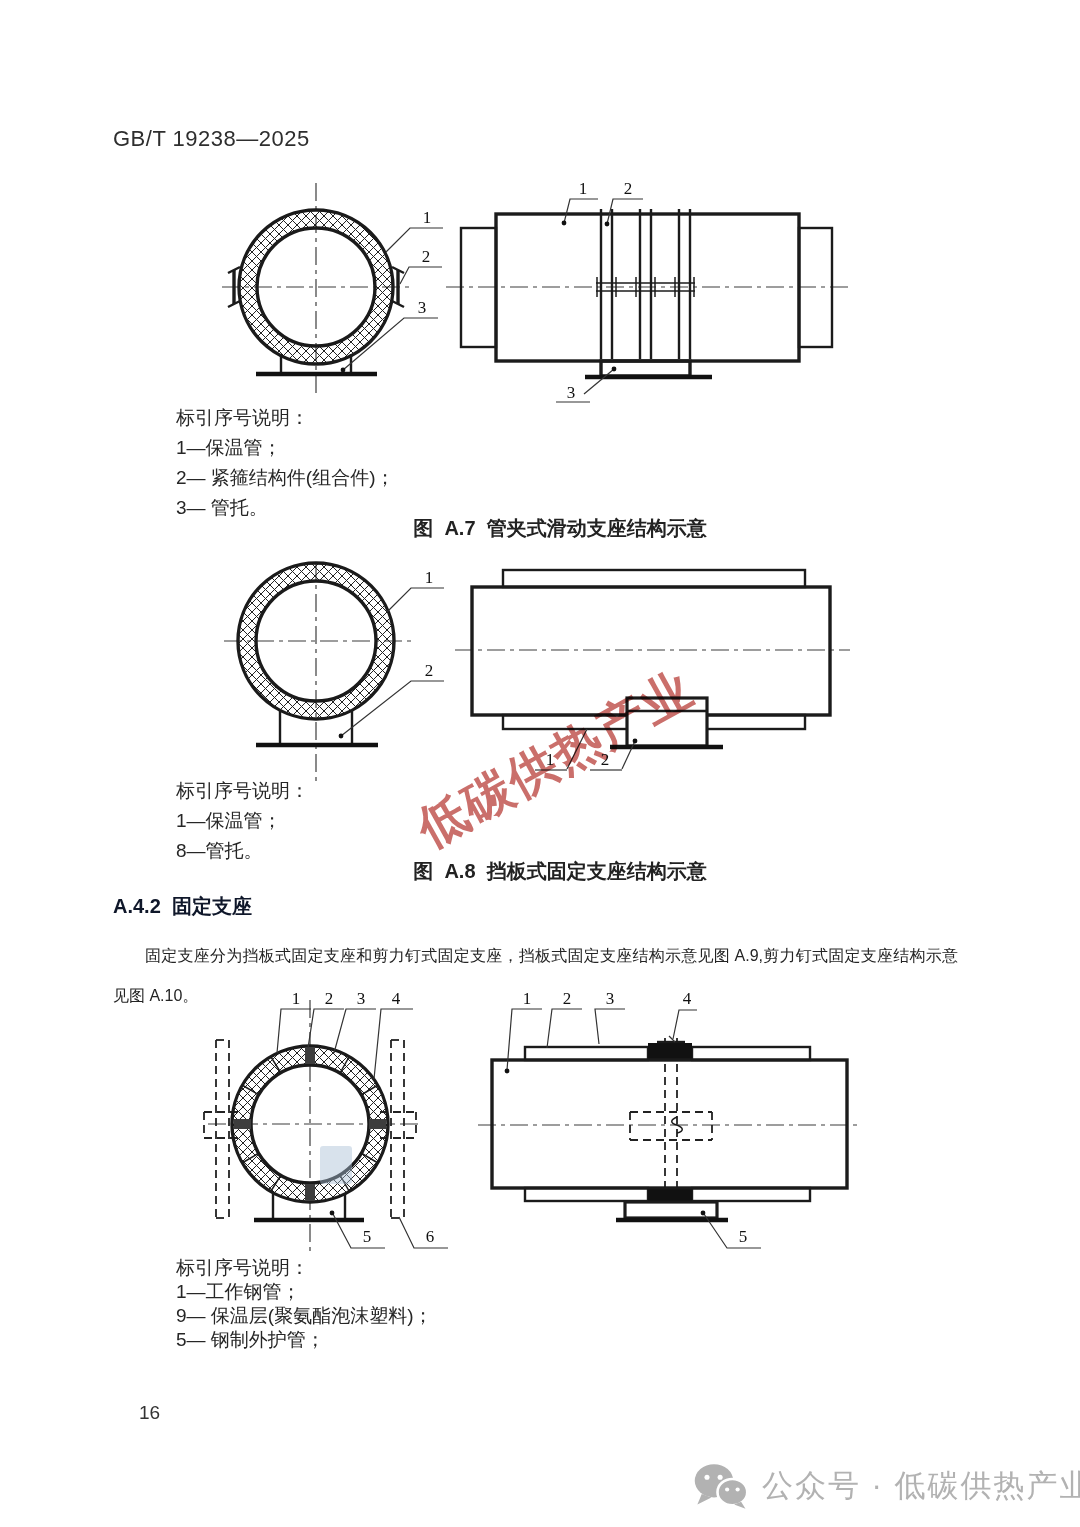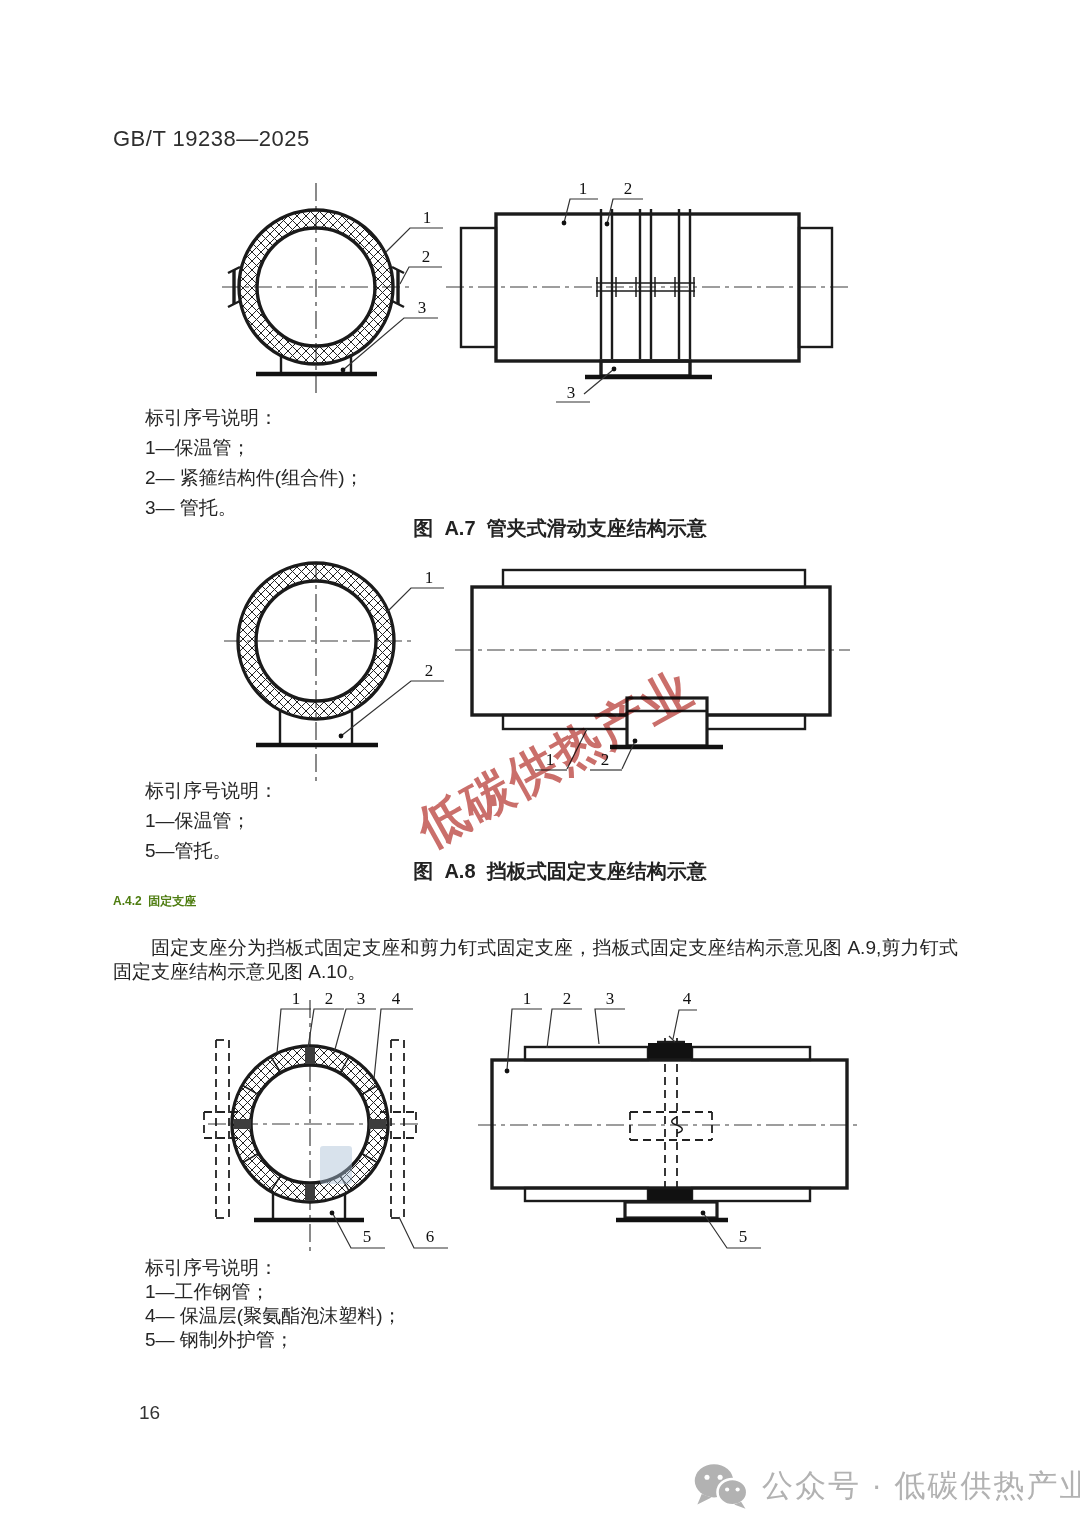--- a/index.html
+++ b/index.html
@@ -2,31 +2,31 @@
 <html><head>
 <meta charset="utf-8">
 <style>
   html,body{margin:0;padding:0;background:#ffffff;}
   .page{
     position:relative;width:1080px;height:1527px;background:#ffffff;
     font-family:"Liberation Sans","DejaVu Sans",sans-serif;color:#2b2b2b;overflow:hidden;
   }
   .header-code{position:absolute;left:113px;top:126px;font-size:22px;letter-spacing:.5px;color:#2e2e2e;}
   .legend{position:absolute;font-size:19px;color:#262626;}
-  .legend .ln{white-space:pre;}
+  .legend .ln{white-space:pre;margin-left:31px;}
   .legend-a7{left:145px;top:403px;line-height:30px;}
   .legend-a8{left:145px;top:776px;line-height:30px;}
   .legend-a9-left{left:145px;top:1256px;line-height:24px;}
   .legend-a9-right{left:573px;top:1280px;line-height:25px;}
   .caption{position:absolute;left:0;width:1080px;text-align:center;font-weight:bold;font-size:20px;color:#222;white-space:pre;padding-left:20px;}
   .caption-a7{top:515px;}
   .caption-a8{top:858px;}
   .caption-a9{top:1352px;}
-  .section-head{position:absolute;left:113px;top:893px;font-weight:bold;font-size:12px;color:#4d7c0f;white-space:pre;}
-  .para{position:absolute;left:113px;top:936px;width:845px;font-size:19px;line-height:24px;text-indent:2em;text-align:justify;color:#242424;}
+  .section-head{position:absolute;left:113px;top:893px;font-weight:bold;font-size:20px;color:#0f172a;white-space:pre;}
+  .para{position:absolute;left:113px;top:936px;width:845px;font-size:16px;line-height:40px;text-indent:2em;text-align:justify;color:#242424;}
   .page-number{position:absolute;left:139px;top:1402px;font-size:19px;color:#333;text-align:right;}
   .watermark{
     position:absolute;left:403px;top:728px;width:300px;text-align:center;
     transform:rotate(-29deg);transform-origin:center;
     font-size:49px;font-weight:bold;letter-spacing:2px;white-space:nowrap;
     color:#bf4f4a;opacity:.82;mix-blend-mode:multiply;pointer-events:none;
   }
   .footer{position:absolute;left:693px;top:1462px;display:flex;align-items:center;gap:13px;}
   .footer-label{font-size:31px;color:#b2b2b2;letter-spacing:2px;white-space:pre;}
   svg.fig{position:absolute;}
@@ -169,21 +169,21 @@
       <line class="ldr" x1="590" y1="770" x2="622" y2="770"></line>
       <circle class="dot" cx="635" cy="741" r="2.4"></circle>
       <text class="num" x="550" y="765">1</text>
       <text class="num" x="605" y="765">2</text>
     </g>
   </svg>
 
   <div class="legend legend-a8">
     <div class="ln">标引序号说明：</div>
     <div class="ln">1—保温管；</div>
-    <div class="ln">5—管托。</div>
+    <div class="ln">8—管托。</div>
   </div>
   <div class="caption caption-a8">图  A.8  挡板式固定支座结构示意</div>
 
   <div class="section-head">A.4.2  固定支座</div>
   <div class="para">固定支座分为挡板式固定支座和剪力钉式固定支座，挡板式固定支座结构示意见图 A.9,剪力钉式固定支座结构示意见图 A.10。</div>
 
   <svg class="fig" style="left:160px;top:988px" width="750" height="272" viewBox="160 988 750 272">
     <defs>
       <pattern id="ha9" width="9" height="9" patternUnits="userSpaceOnUse">
         <path d="M0 0L9 9M9 0L0 9" stroke="#222" stroke-width="1"></path>
@@ -282,21 +282,21 @@
       <text class="num" x="567" y="1004">2</text>
       <text class="num" x="610" y="1004">3</text>
       <text class="num" x="687" y="1004">4</text>
       <text class="num" x="743" y="1242">5</text>
     </g>
   </svg>
 
   <div class="legend legend-a9-left">
     <div class="ln">标引序号说明：</div>
     <div class="ln">1—工作钢管；</div>
-    <div class="ln">4— 保温层(聚氨酯泡沫塑料)；</div>
+    <div class="ln">9— 保温层(聚氨酯泡沫塑料)；</div>
     <div class="ln">5— 钢制外护管；</div>
   </div>
 
   <div class="watermark">低碳供热产业</div>
 
   <div class="page-number">16</div>
 
   <div class="footer">
     <svg width="56" height="48" viewBox="0 0 64 54">
       <ellipse cx="24" cy="21" rx="22" ry="19" fill="#b2b2b2"></ellipse>

